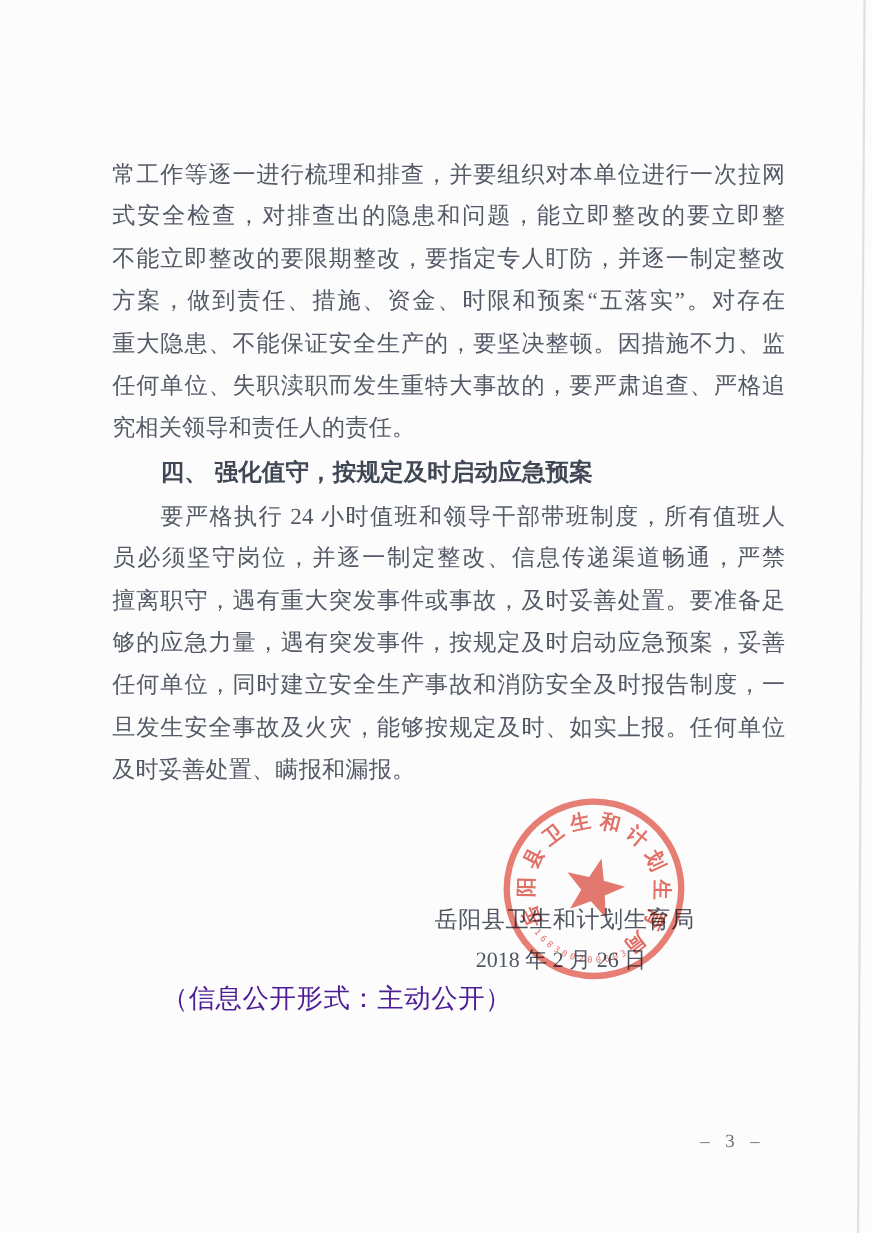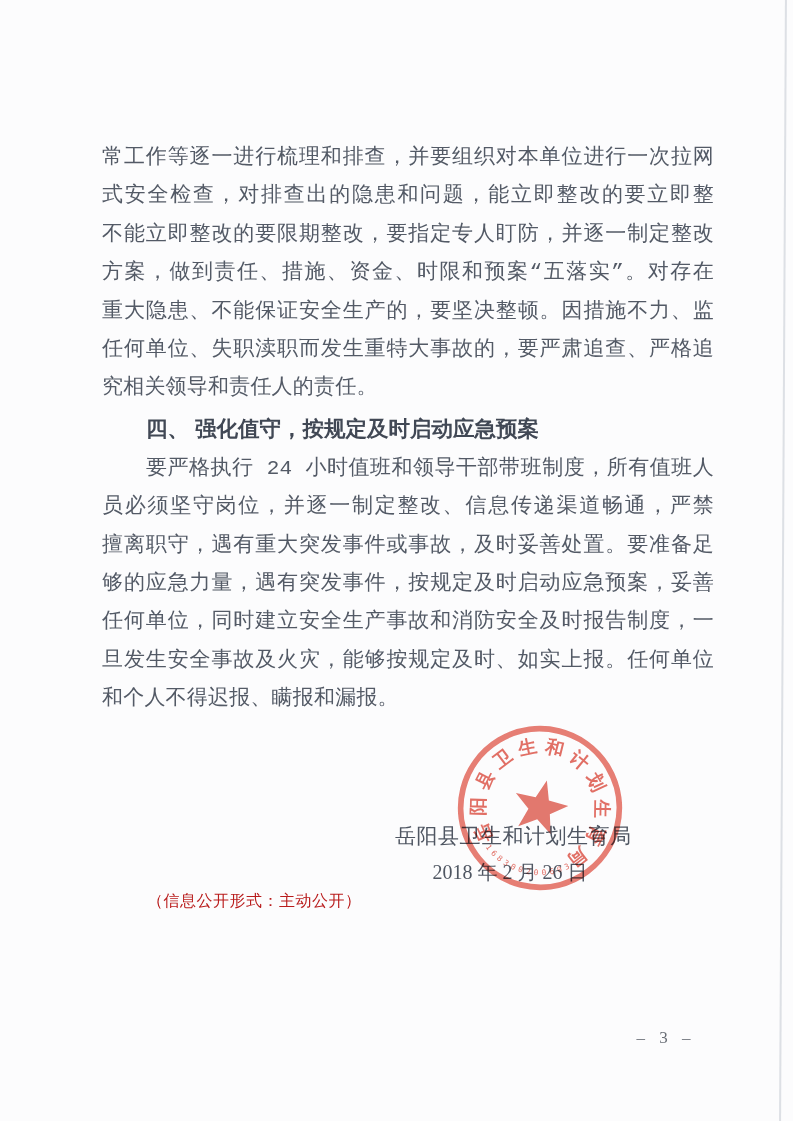--- a/index.html
+++ b/index.html
@@ -14,21 +14,20 @@
   
   .textblock{
     position:absolute;left:102px;top:139px;width:612px;
     font-size:21px;
   }
   .jline{
     line-height:38.4px;height:38.4px;
     text-align:justify;text-align-last:justify;
     white-space:normal;overflow:hidden;
     letter-spacing:0.2px;
-    font-family:Liberation Mono, monospace;
   }
   .jline.lastline{text-align-last:left;}
   .indent2{text-indent:44px;}
   .heading{
     line-height:42px;height:42px;
     padding-left:44px;
     font-family:"Liberation Sans","DejaVu Sans",sans-serif;
     font-weight:bold;
     font-size:21.5px;
     color:#414855;
@@ -38,21 +37,21 @@
   .sig-org{
     position:absolute;left:395px;top:822px;width:250px;
     font-size:21px;text-align:left;letter-spacing:0.5px;color:#4f5662;
   }
   .sig-date{
     position:absolute;left:400px;top:859px;width:220px;
     font-size:20px;text-align:center;color:#4f5662;
   }
   .disclosure{
     position:absolute;left:147px;top:891px;
-    font-size:16px;letter-spacing:0.5px;color:#b91c1c;
+    font-size:24px;letter-spacing:0.5px;color:#4c1d95;
   }
   .pagenum{
     position:absolute;left:626px;top:1028px;width:80px;
     font-size:17px;text-align:center;letter-spacing:5px;color:#6b7078;
   }
   
   .seal{
     position:absolute;left:435px;top:703px;width:210px;height:210px;
     transform:rotate(14deg);
     mix-blend-mode:multiply;
@@ -95,21 +94,21 @@
     <div class="jline lastline">究相关领导和责任人的责任。</div>
 
     <div class="heading">四、 强化值守，按规定及时启动应急预案</div>
 
     <div class="jline indent2">要严格执行 24 小时值班和领导干部带班制度，所有值班人</div>
     <div class="jline">员必须坚守岗位，并逐一制定整改、信息传递渠道畅通，严禁</div>
     <div class="jline">擅离职守，遇有重大突发事件或事故，及时妥善处置。要准备足</div>
     <div class="jline">够的应急力量，遇有突发事件，按规定及时启动应急预案，妥善</div>
     <div class="jline">任何单位，同时建立安全生产事故和消防安全及时报告制度，一</div>
     <div class="jline">旦发生安全事故及火灾，能够按规定及时、如实上报。任何单位</div>
-    <div class="jline lastline">和个人不得迟报、瞒报和漏报。</div>
+    <div class="jline lastline">及时妥善处置、瞒报和漏报。</div>
   </div>
 
   <div class="sig-org">岳阳县卫生和计划生育局</div>
   <div class="sig-date">2018 年 2 月 26 日</div>
 
   <div class="seal">
     <svg viewBox="0 0 200 200" xmlns="http://www.w3.org/2000/svg">
       <circle class="ring" cx="100" cy="100" r="75.5"></circle>
       <polygon class="star" points="100,73 106.5,91.1 125.7,91.7 110.5,103.4 115.9,121.8 100,111 84.1,121.8 89.5,103.4 74.3,91.7 93.5,91.1"></polygon>
       <g>

